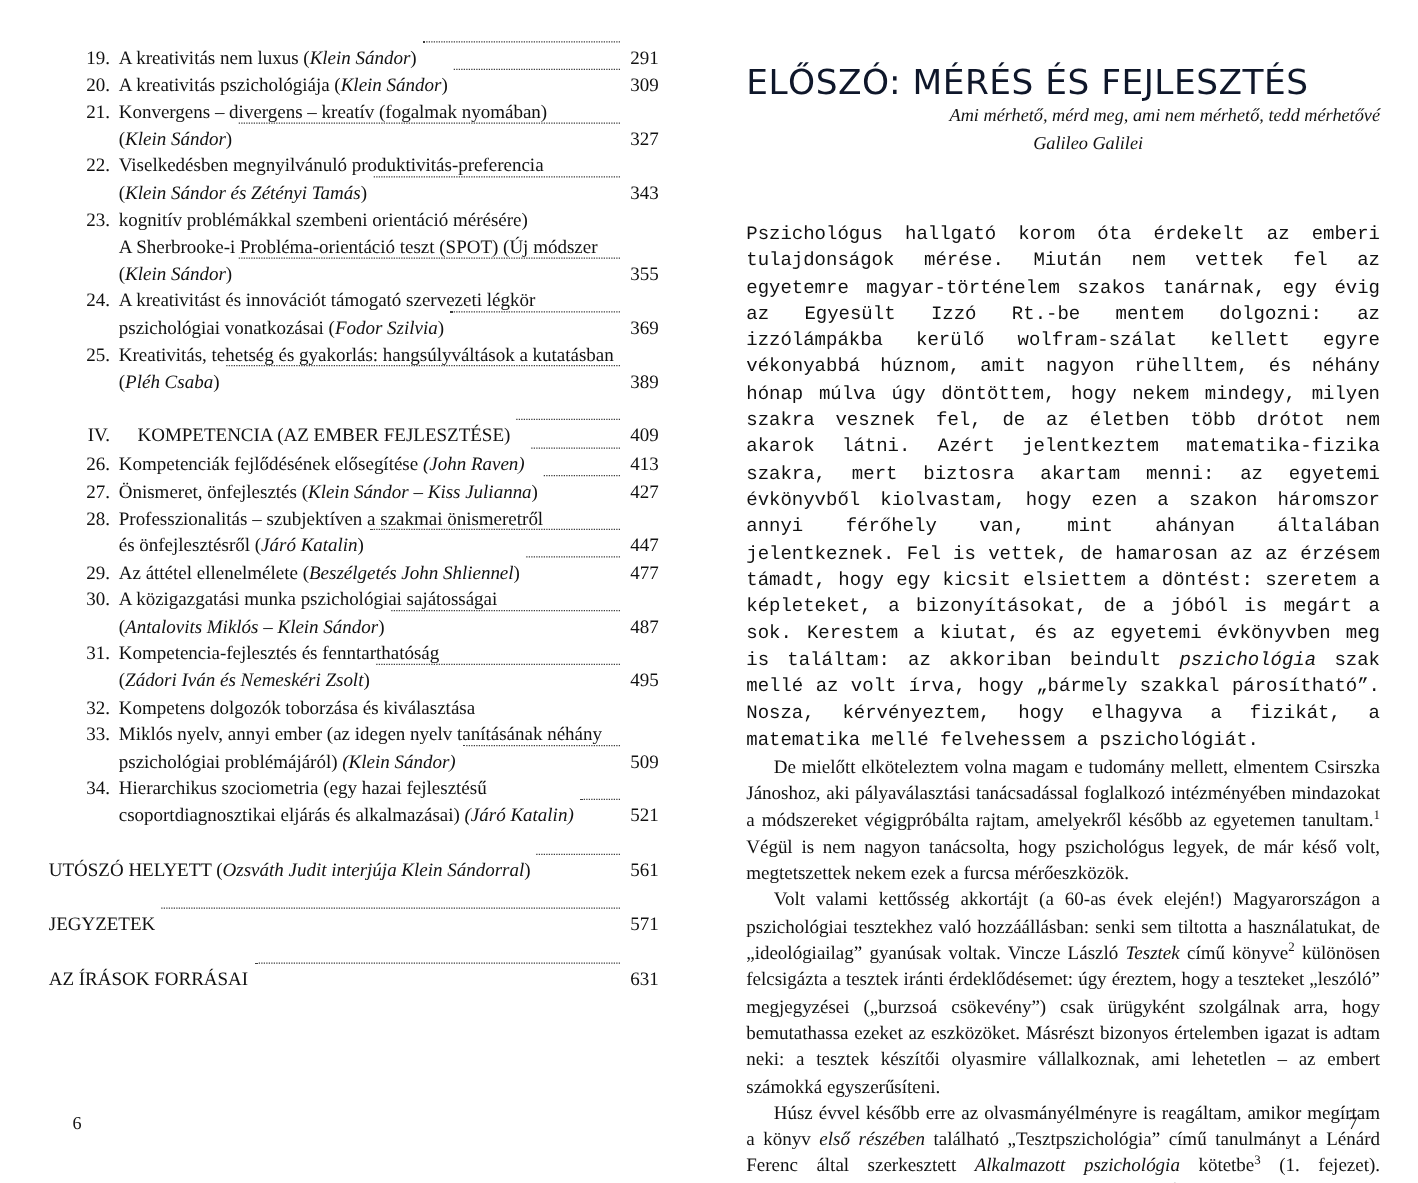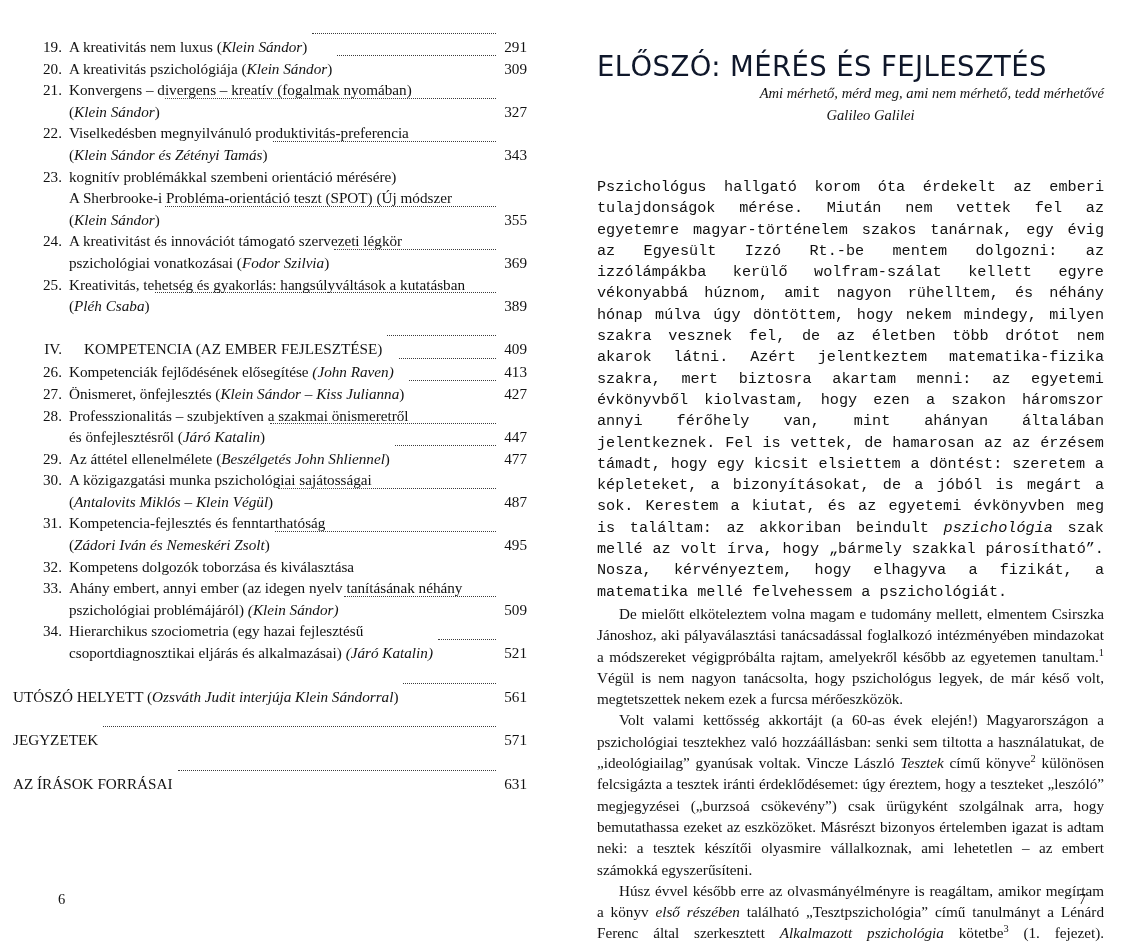--- a/index.html
+++ b/index.html
@@ -21,21 +21,21 @@
     position: absolute;
     inset: 0;
     display: flex;
   }
 
   .page {
     position: relative;
     height: 946px;
     box-sizing: border-box;
   }
-  .page-left  { width: 567px; padding: 36px 40px 0 32px; }
+  .page-left  { width: 567px; padding: 36px 40px 0 58px; }
   .page-right { width: 567px; padding: 36px 30px 0 30px; }
 
   
   .toc {
     font-size: 15.2px;
     line-height: 21.6px;
   }
 
   .toc-entry {
     display: grid;
@@ -271,21 +271,21 @@
               <span class="leader-fill"></span>
               <span class="leader-page">477</span>
             </div>
           </div>
         </div>
         <div class="toc-entry">
           <div class="toc-num">30.</div>
           <div class="toc-body">
             <div class="plain-line">A közigazgatási munka pszichológiai sajátosságai</div>
             <div class="leader-row">
-              <span class="leader-text">(<i class="ital">Antalovits Miklós – Klein Végül</i>)</span>
+              <span class="leader-text">(<i class="ital">Antalovits Miklós – Klein Sándor</i>)</span>
               <span class="leader-fill"></span>
               <span class="leader-page">487</span>
             </div>
           </div>
         </div>
         <div class="toc-entry">
           <div class="toc-num">31.</div>
           <div class="toc-body">
             <div class="plain-line">Kompetencia-fejlesztés és fenntarthatóság</div>
             <div class="leader-row">
@@ -297,21 +297,21 @@
         </div>
         <div class="toc-entry">
           <div class="toc-num">32.</div>
           <div class="toc-body">
             <div class="plain-line">Kompetens dolgozók toborzása és kiválasztása</div>
           </div>
         </div>
         <div class="toc-entry">
           <div class="toc-num">33.</div>
           <div class="toc-body">
-            <div class="plain-line">Ahány embert, annyi ember (az idegen nyelv tanításának néhány</div>
+            <div class="plain-line">Miklós nyelv, annyi ember (az idegen nyelv tanításának néhány</div>
             <div class="leader-row">
               <span class="leader-text">pszichológiai problémájáról) <i class="ital">(Klein Sándor)</i></span>
               <span class="leader-fill"></span>
               <span class="leader-page">509</span>
             </div>
           </div>
         </div>
         <div class="toc-entry">
           <div class="toc-num">34.</div>
           <div class="toc-body">

